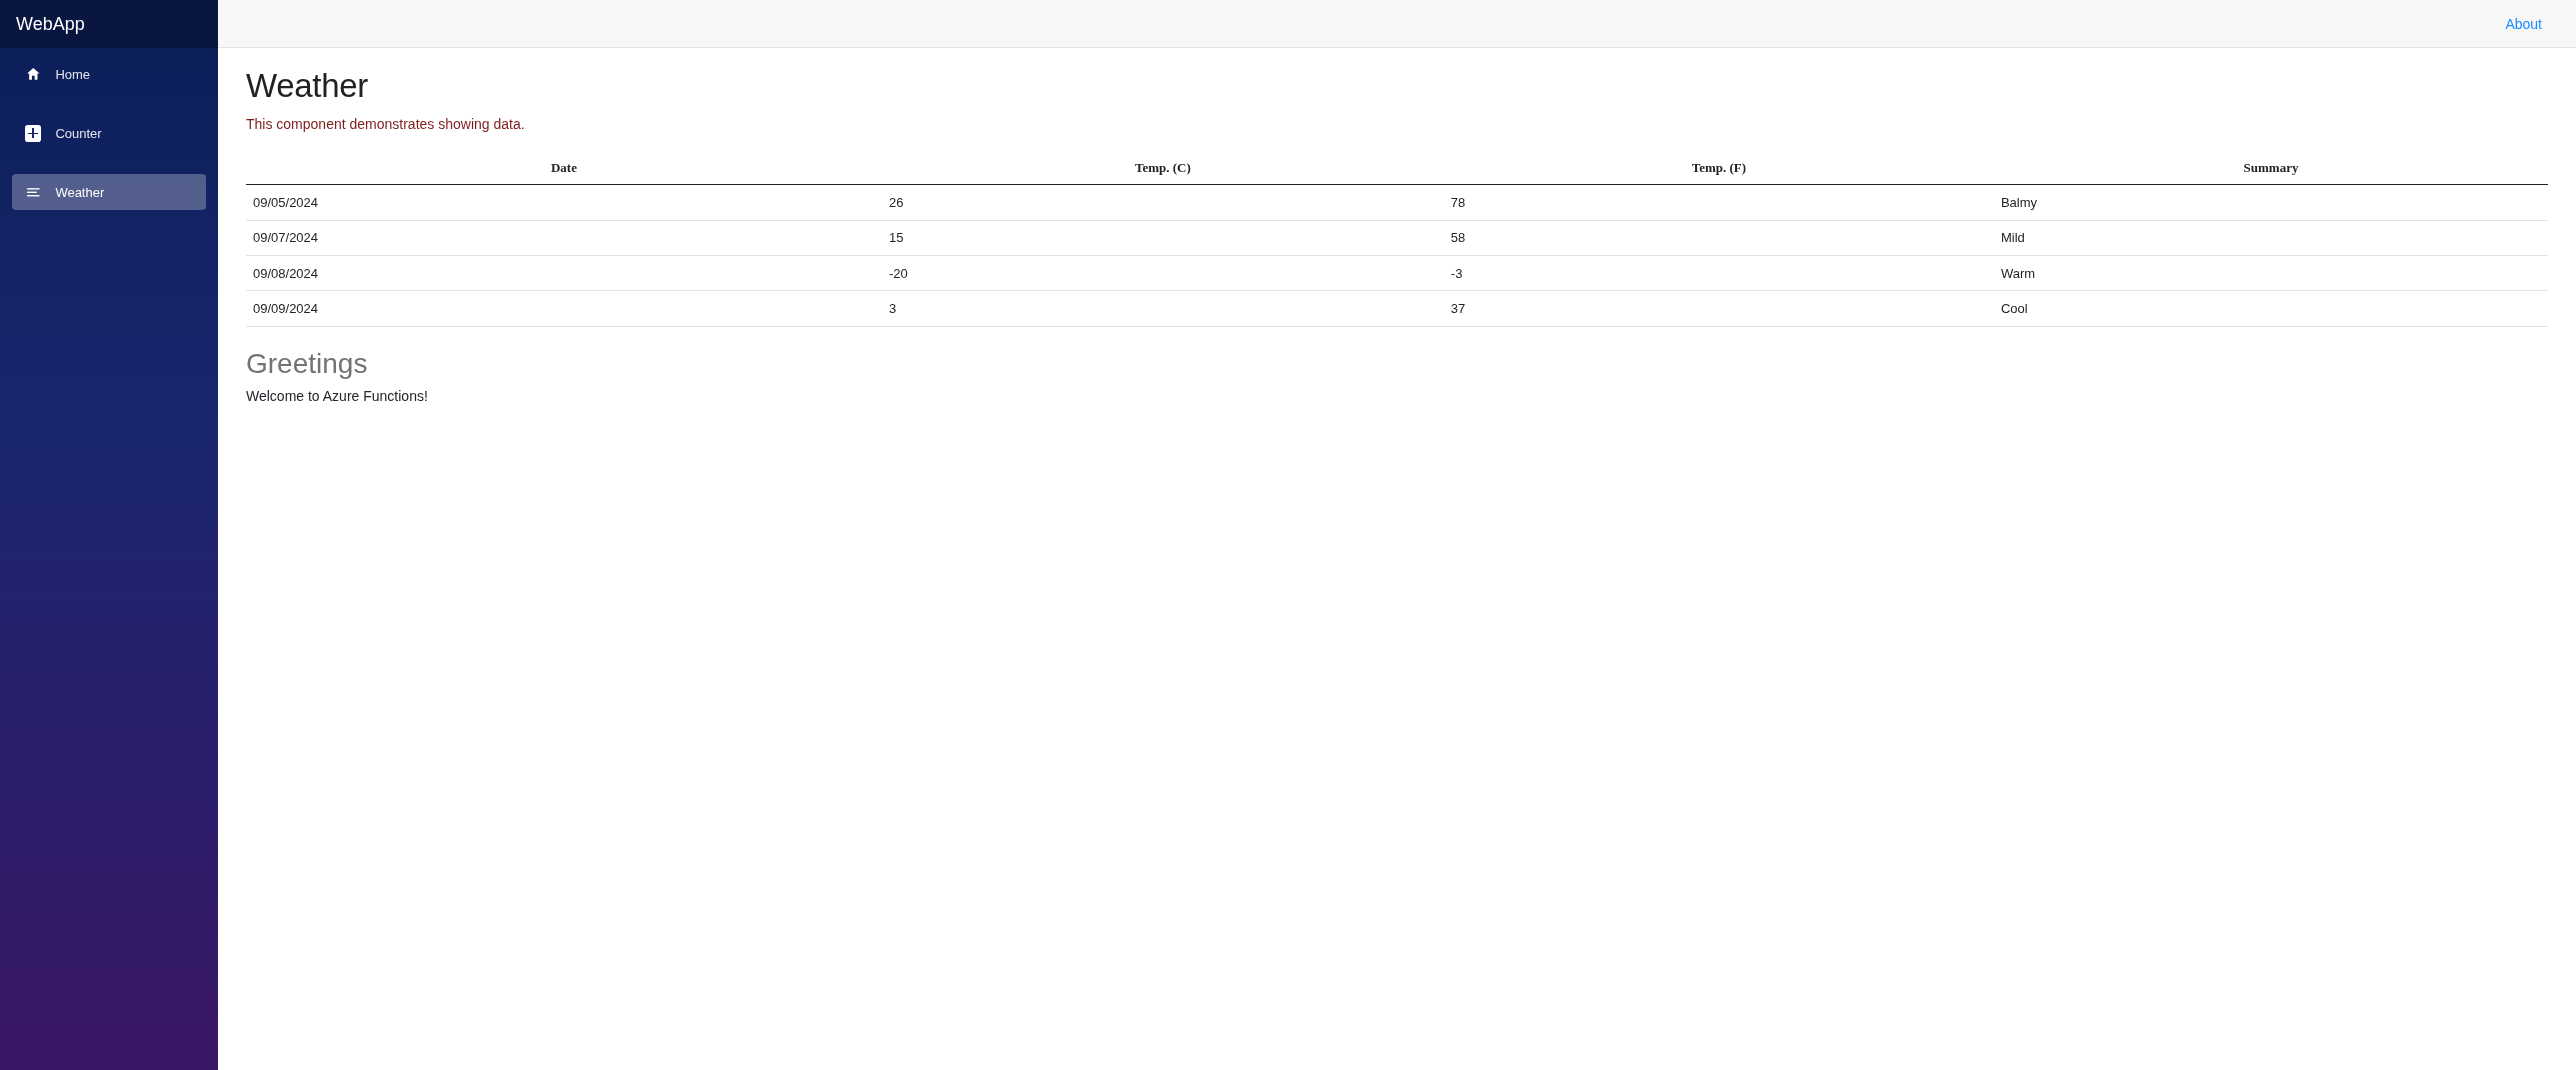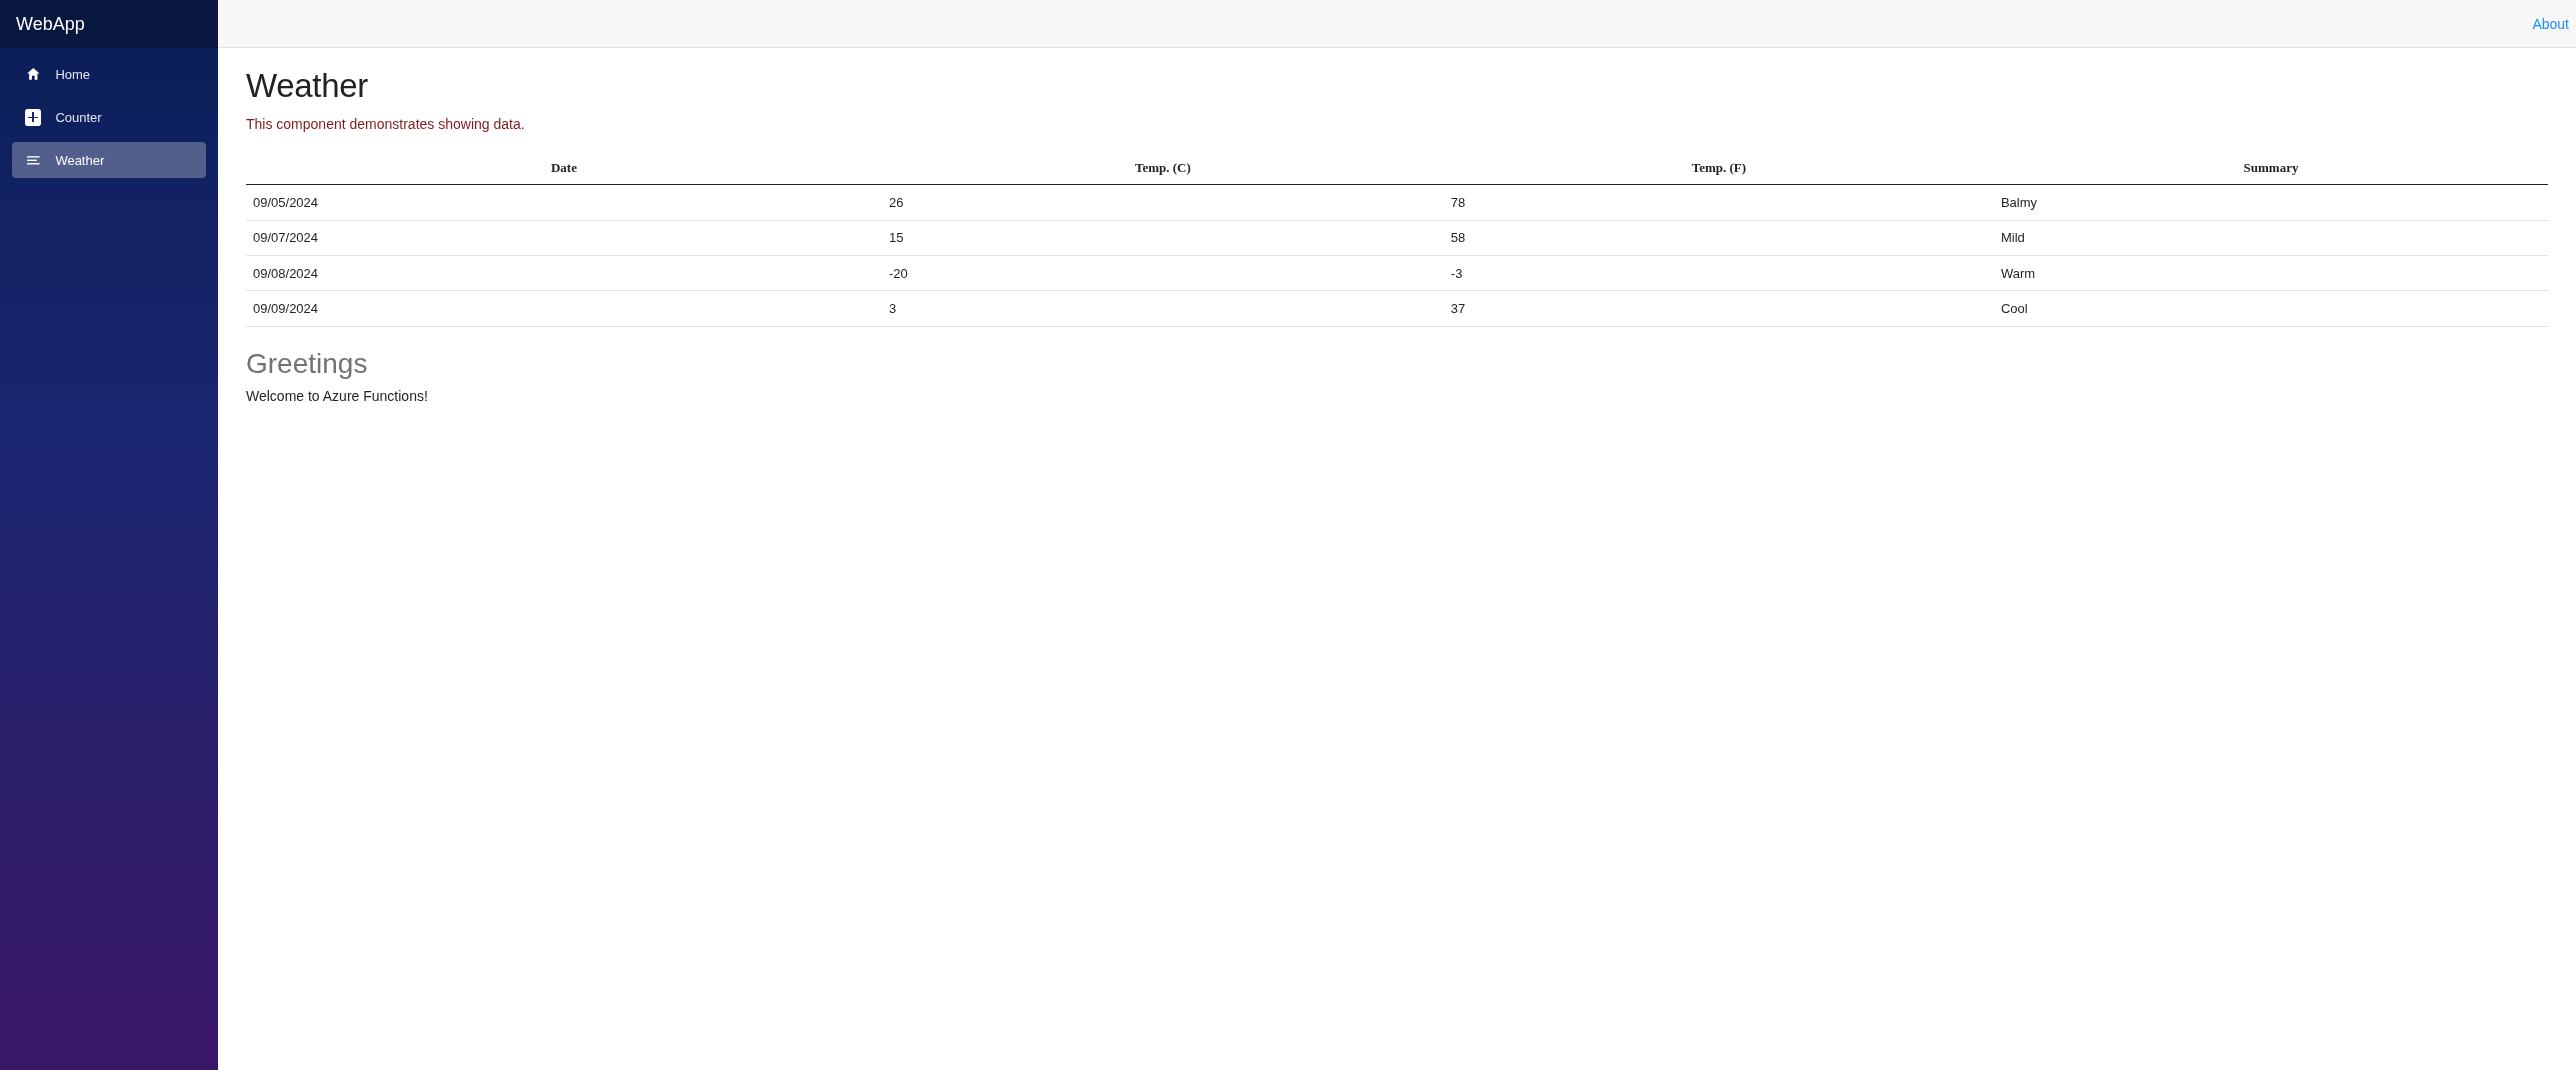--- a/index.html
+++ b/index.html
@@ -25,21 +25,21 @@
       display: flex;
       align-items: center;
       padding-left: 16px;
       font-size: 18px;
       font-weight: 400;
     }
     .nav {
       padding: 8.3px 12.4px 0 12.4px;
       display: flex;
       flex-direction: column;
-      gap: 7px;
+      gap: 23px;
     }
     .nav-item {
       display: flex;
       align-items: center;
       gap: 14px;
       color: #e6e6ee;
       padding: 9.7px 12.4px;
       border-radius: 4.1px;
       cursor: pointer;
       font-size: 13px;
@@ -76,21 +76,21 @@
       display: flex;
       flex-direction: column;
     }
     .topbar {
       height: 48px;
       background: #f7f7f7;
       border-bottom: 0.7px solid #e2e2e2;
       display: flex;
       align-items: center;
       justify-content: flex-end;
-      padding-right: 7px;
+      padding-right: 34px;
     }
     .topbar a {
       color: #1a8cff;
       font-size: 14px;
       text-decoration: none;
       cursor: pointer;
     }
     .content {
       padding: 19.3px 28px;
     }

